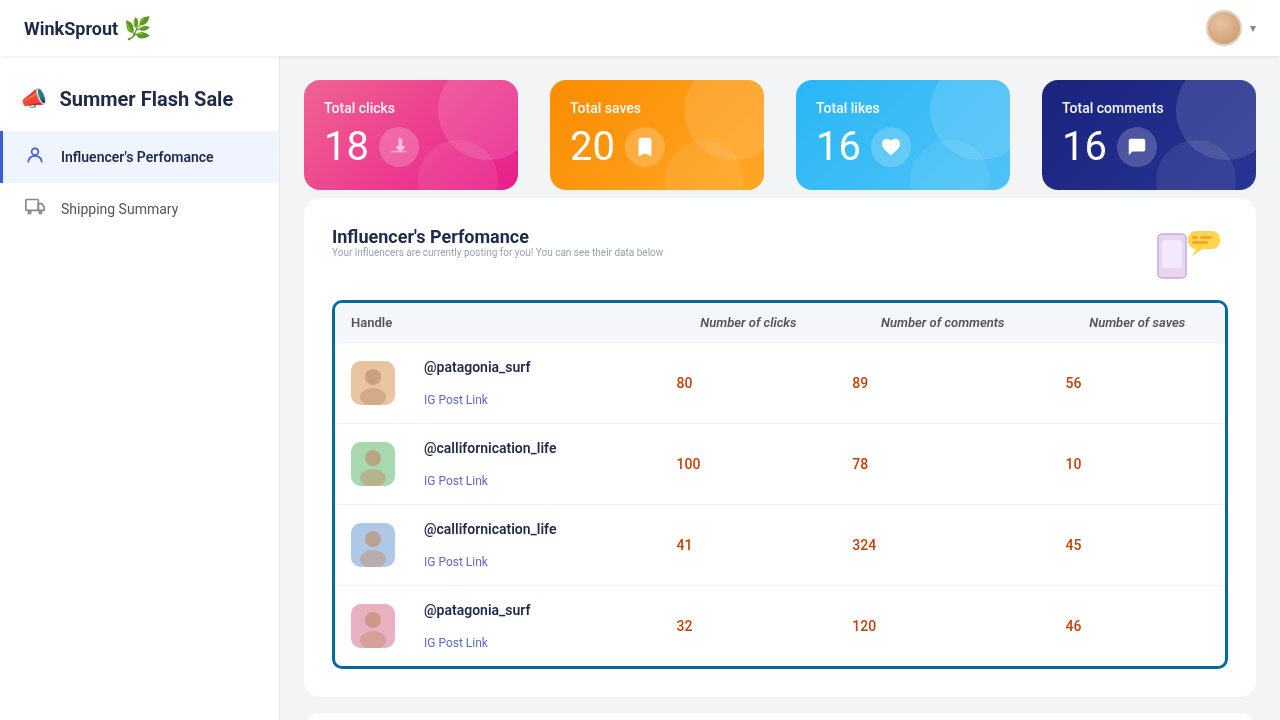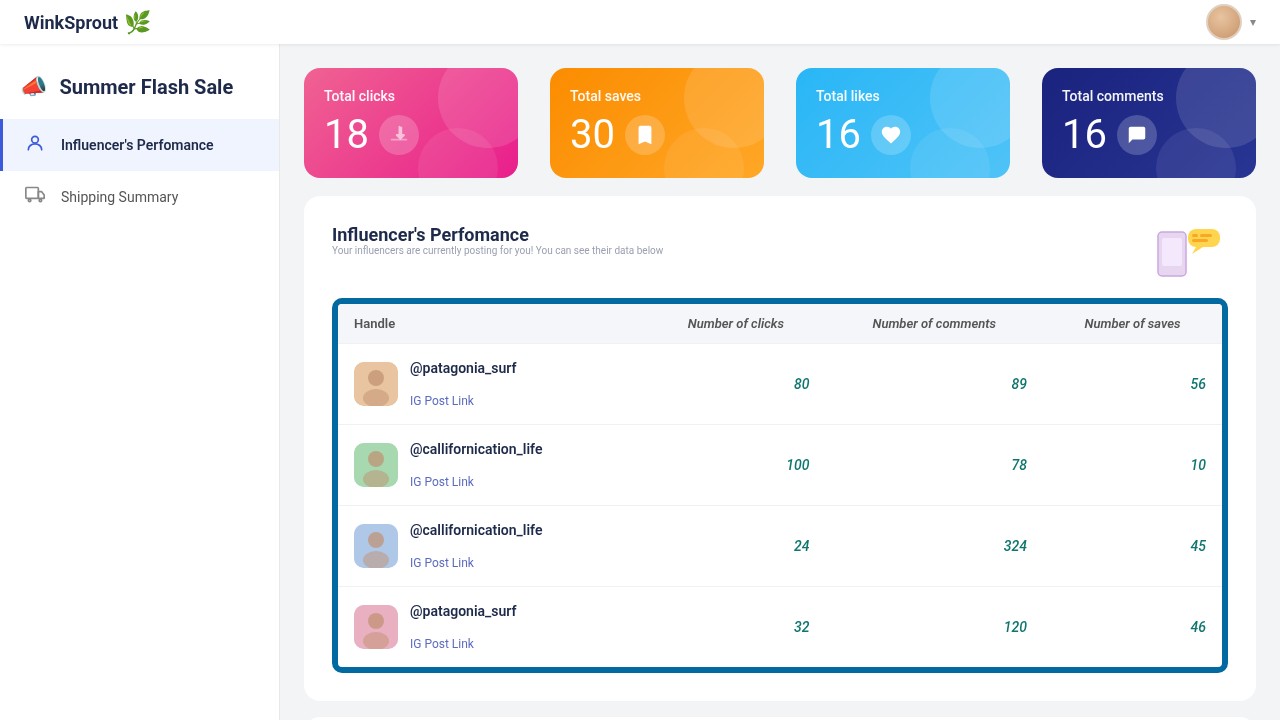--- a/index.html
+++ b/index.html
@@ -1,19 +1,19 @@
 <!DOCTYPE html>
 <html><head>
   <meta charset="utf-8">
   <style>
     * { box-sizing: border-box; margin: 0; padding: 0; }
     body { font-family: -apple-system, BlinkMacSystemFont, 'Segoe UI', Roboto, sans-serif; background: #f3f4f6; display: flex; flex-direction: column; height: 720px; overflow: hidden; }
 
     
-    .topbar { background: #fff; height: 44px; display: flex; align-items: center; justify-content: space-between; padding: 0 24px; box-shadow: 0 1px 3px rgba(0,0,0,0.08); z-index: 10; }
+    .topbar { background: #fff; height: 56px; display: flex; align-items: center; justify-content: space-between; padding: 0 24px; box-shadow: 0 1px 3px rgba(0,0,0,0.08); z-index: 10; }
     .logo { display: flex; align-items: center; gap: 6px; font-weight: 700; font-size: 18px; color: #1e2a4a; }
     .logo-leaf { color: #4caf50; font-size: 22px; }
     .user-area { display: flex; align-items: center; gap: 8px; cursor: pointer; }
     .chevron-down { font-size: 12px; color: #888; }
 
     
     .layout { display: flex; flex: 1; overflow: hidden; }
 
     
     .sidebar { width: 280px; background: #fff; display: flex; flex-direction: column; padding: 20px 0; border-right: 1px solid #e8e8e8; }
@@ -22,49 +22,49 @@
     .campaign-title { font-size: 20px; font-weight: 700; color: #1e2a4a; line-height: 1.2; }
     .nav-item { display: flex; align-items: center; gap: 14px; padding: 14px 20px; cursor: pointer; font-size: 14px; color: #555; position: relative; }
     .nav-item.active { background: #f0f4ff; color: #1e2a4a; font-weight: 600; border-left: 3px solid #3b5bdb; }
     .nav-item:not(.active) { border-left: 3px solid transparent; }
     .nav-icon { font-size: 18px; width: 24px; text-align: center; }
 
     
     .main { flex: 1; overflow-y: auto; padding: 24px; }
 
     
-    .stats-row { display: flex; gap: 32px; margin-bottom: 18px; }
+    .stats-row { display: flex; gap: 32px; margin-bottom: 8px; }
     .stat-card { flex: 1; border-radius: 16px; padding: 20px; color: #fff; position: relative; overflow: hidden; min-height: 110px; display: flex; flex-direction: column; justify-content: space-between; }
     .stat-card.clicks { background: linear-gradient(135deg, #f06292, #e91e8c); }
     .stat-card.saves { background: linear-gradient(135deg, #fb8c00, #ffa726); }
     .stat-card.likes { background: linear-gradient(135deg, #29b6f6, #4fc3f7); }
     .stat-card.comments { background: linear-gradient(135deg, #1a237e, #283593); }
     .stat-label { font-size: 14px; font-weight: 500; opacity: 0.95; }
     .stat-value-row { display: flex; align-items: center; gap: 10px; }
     .stat-value { font-size: 40px; font-weight: 400; }
     .stat-icon-circle { background: rgba(255,255,255,0.2); border-radius: 50%; width: 40px; height: 40px; display: flex; align-items: center; justify-content: center; font-size: 20px; }
     .card-blob { position: absolute; right: -20px; top: -20px; width: 100px; height: 100px; border-radius: 50%; background: rgba(255,255,255,0.12); }
     .card-blob2 { position: absolute; right: 20px; bottom: -30px; width: 80px; height: 80px; border-radius: 50%; background: rgba(255,255,255,0.08); }
 
     
     .content-panel { background: #fff; border-radius: 16px; padding: 28px; margin-bottom: 16px; }
     .panel-header { display: flex; justify-content: space-between; align-items: flex-start; margin-bottom: 6px; }
     .panel-title { font-size: 18px; font-weight: 700; color: #1e2a4a; }
     .panel-subtitle { font-size: 10px; color: #9aa0b0; margin-bottom: 20px; text-align: center; }
     .panel-illustration { font-size: 32px; }
 
     
-    .table-wrap { border: 6px solid #0369a1; border-radius: 10px; overflow: hidden; }
+    .table-wrap { border: 3px solid #0369a1; border-radius: 10px; overflow: hidden; }
     table { width: 100%; border-collapse: collapse; }
     thead tr { background: #f5f6fa; }
     th { padding: 12px 16px; font-size: 13px; color: #555; font-weight: 600; text-align: left; }
     td { padding: 16px; font-size: 14px; color: #333; border-top: 1px solid #f0f1f5; }
-    td.num { text-align: right; color: #0f766e; font-weight: 500; font-style: italic; }
+    td.num { text-align: left; color: #c2410c; font-weight: 500; }
     th.num { text-align: center; font-style: italic; }
-    .influencer-cell { display: flex; align-items: center; gap: 12px; }
+    .influencer-cell { display: flex; align-items: center; gap: 29px; }
     .influencer-avatar { width: 44px; height: 44px; border-radius: 10px; overflow: hidden; background: #c8a882; display: flex; align-items: center; justify-content: center; font-size: 22px; flex-shrink: 0; }
     .influencer-name { font-weight: 600; font-size: 14px; color: #1e2a4a; }
     .ig-link { font-size: 12px; color: #5c6bc0; text-decoration: none; display: block; margin-top: 18px; }
 
     
     .payments-panel { background: #fff; border-radius: 16px; padding: 28px; }
 
     
     .face-avatar { width: 36px; height: 36px; border-radius: 50%; background: radial-gradient(circle at 40% 35%, #e8c4a0, #c8946a); border: 2px solid #e0d0c0; }
   </style>
@@ -131,21 +131,21 @@
               </svg>
           </div>
         </div>
       </div>
 
       <div class="stat-card saves">
         <div class="card-blob"></div>
         <div class="card-blob2"></div>
         <span class="stat-label">Total saves</span>
         <div class="stat-value-row">
-          <span class="stat-value">30</span>
+          <span class="stat-value">20</span>
           <div class="stat-icon-circle">
             <svg width="22" height="22" viewBox="0 0 24 24" fill="white">
                 <path d="M17 2H7a2 2 0 0 0-2 2v18l7-3 7 3V4a2 2 0 0 0-2-2z"></path>
               </svg>
           </div>
         </div>
       </div>
 
       <div class="stat-card likes">
         <div class="card-blob"></div>
@@ -258,21 +258,21 @@
               <circle cx="22" cy="16" r="8" fill="#c09070" opacity="0.7"></circle>
               <ellipse cx="22" cy="36" rx="13" ry="9" fill="#c09070" opacity="0.5"></ellipse>
             </svg>
           </div>
           <div>
             <div class="influencer-name">@callifornication_life</div>
             <a href="#" class="ig-link">IG Post Link</a>
           </div>
         </div>
       </td>
-      <td class="num">24</td>
+      <td class="num">41</td>
       <td class="num">324</td>
       <td class="num">45</td>
     </tr>
               <tr>
       <td>
         <div class="influencer-cell">
           <div class="influencer-avatar" style="background:#e8b0c0;">
             <svg width="44" height="44" viewBox="0 0 44 44">
               <rect width="44" height="44" rx="10" fill="#e8b0c0"></rect>
               <circle cx="22" cy="16" r="8" fill="#c09070" opacity="0.7"></circle>

